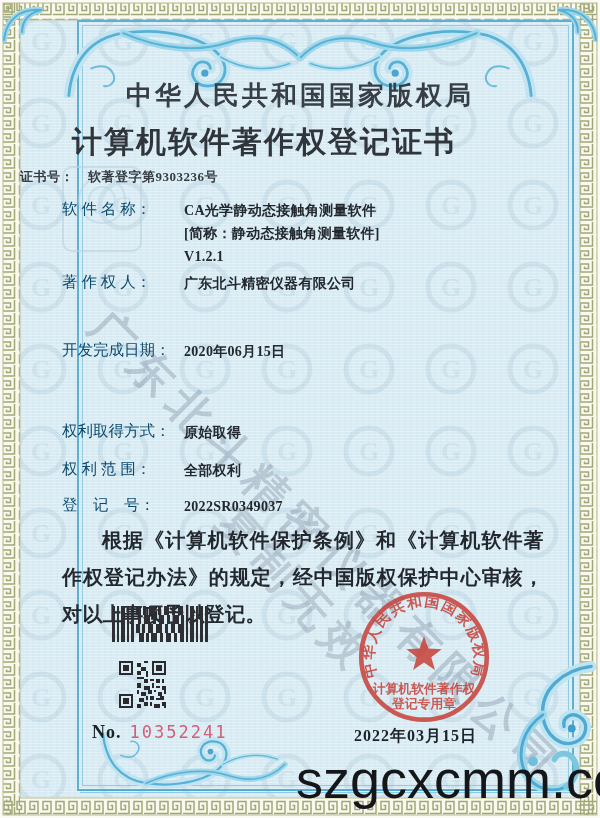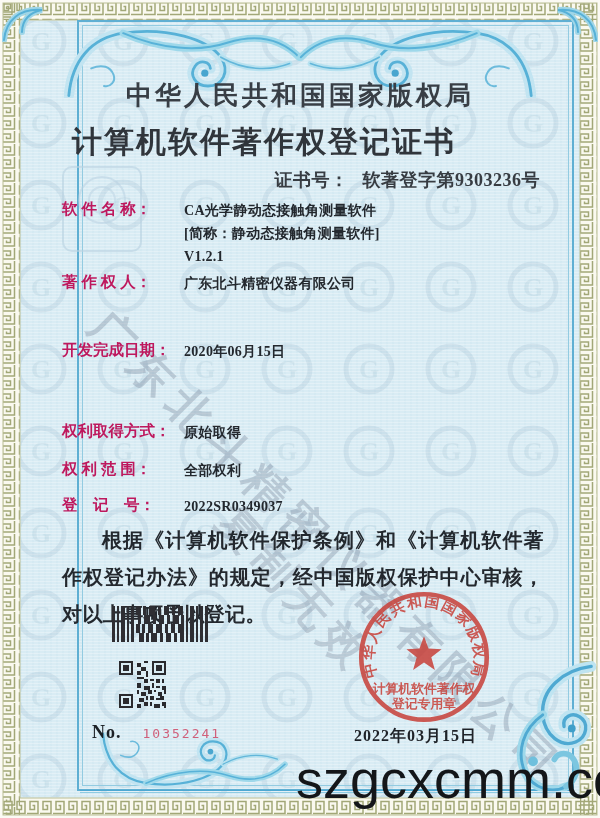--- a/index.html
+++ b/index.html
@@ -27,43 +27,43 @@
   
   .authority{
     position:absolute;left:0;top:78px;width:600px;text-align:center;
     font-size:26px;font-weight:700;letter-spacing:3px;color:#383e45;
   }
   .main-title{
     position:absolute;left:0;top:122px;width:528px;text-align:center;
     font-size:30px;font-weight:700;letter-spacing:2px;color:#30353b;
   }
   .cert-no-line{
-    position:absolute;left:0;top:168px;width:540px;text-align:right;
-    font-size:18px;font-weight:700;color:#373c42;letter-spacing:.5px;
+    position:absolute;left:0;top:168px;width:540px;
+    font-size:13px;font-weight:700;color:#373c42;letter-spacing:.5px;padding-left:20px;
   }
   .cert-no-line .gap{display:inline-block;width:14px;}
   .field-row{position:absolute;left:62px;color:#272c33;}
   .field-label{
-    display:inline-block;width:122px;font-size:15.5px;font-weight:700;
-    vertical-align:top;white-space:pre;color:#be185d;
+    display:inline-block;width:122px;font-size:15.5px;font-weight:400;
+    vertical-align:top;white-space:pre;color:#0c4a6e;
   }
   .field-value{
     display:inline-block;font-size:14px;font-weight:700;color:#23282e;
     vertical-align:top;line-height:23px;letter-spacing:.3px;
   }
   .statement{
     position:absolute;left:62px;top:522px;width:482px;
     font-size:20px;font-weight:600;line-height:37px;color:#23282e;
     text-indent:2em;text-align:justify;letter-spacing:.4px;
   }
   .serial-line{position:absolute;left:92px;top:722px;}
   .serial-label{font-size:18px;font-weight:600;color:#1c2126;letter-spacing:1px;}
   .serial-number{
     font-family:"DejaVu Sans Mono","Liberation Mono",monospace;
-    font-size:13px;color:#d0607b;letter-spacing:2px;margin-left:21px;
+    font-size:17px;color:#d0607b;letter-spacing:2px;margin-left:8px;
   }
   .issue-date{
     position:absolute;left:354px;top:726px;width:146px;
     font-size:16px;font-weight:700;color:#1e2228;letter-spacing:1px;
   }
   
   .wm-company{
     position:absolute;left:118px;top:298px;
     font-size:44px;font-weight:700;letter-spacing:10px;white-space:nowrap;
     color:rgba(104,116,138,.30);

